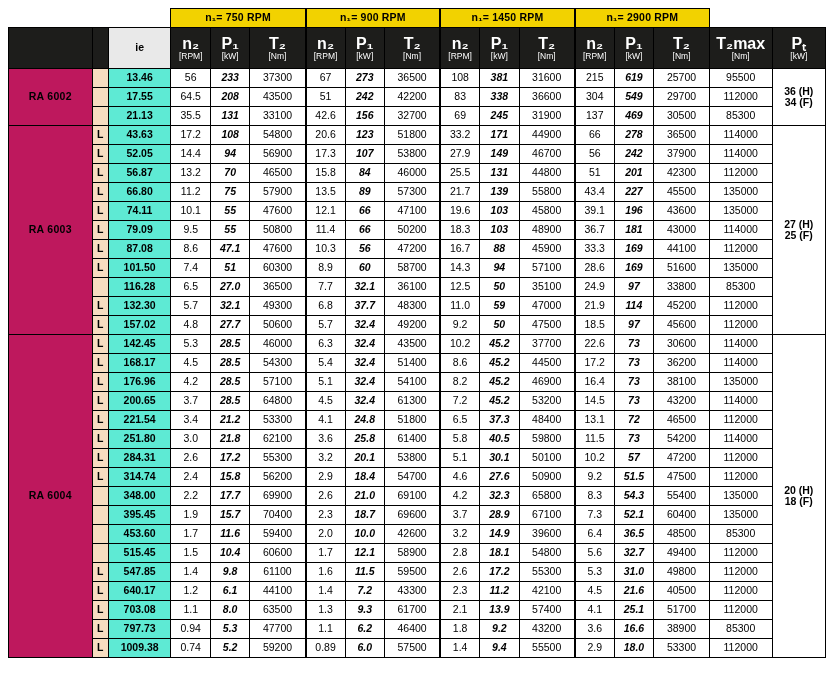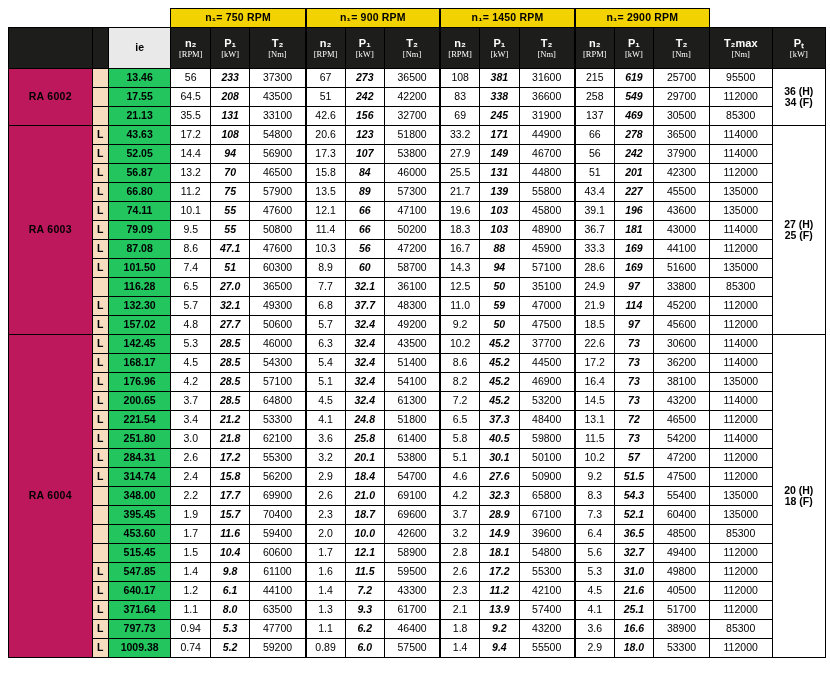--- a/index.html
+++ b/index.html
@@ -46,25 +46,24 @@
   .dark{
     background:#1d1d1b;
     color:#ffffff;
     font-weight:bold;
   }
   .dark .unit{
     display:block;
     font-size:8.5px;
     font-weight:normal;
     line-height:1.05;
-    font-family:Liberation Serif, serif;
   }
   .dark .sym{
     display:block;
-    font-size:11px;
+    font-size:16px;
     line-height:1.1;
   }
   .ie-head{
     background:#e9e9e9;
     color:#000;
     font-weight:bold;
     font-size:11px;
   }
 
   
@@ -74,21 +73,21 @@
     font-size:15px;
     letter-spacing:0.3px;
   }
   .lcol{
     background:#f7dcc0;
     font-weight:bold;
     font-size:9.5px;
     width:14px;
   }
   .iecol{
-    background:#22c55e;
+    background:#5eead4;
     font-weight:bold;
     font-size:10.5px;
     text-align:center;
   }
   .p1{ font-weight:bold; font-style:italic; }
   .n2{ }
   .t2{ }
   .t2max{ }
   .ptcol{
     font-weight:bold;
@@ -217,21 +216,21 @@
           <td class="iecol">17.55</td>
           <td class="n2">64.5</td>
           <td class="p1">208</td>
           <td class="t2 thickline">43500</td>
           <td class="n2">51</td>
           <td class="p1">242</td>
           <td class="t2 thickline">42200</td>
           <td class="n2">83</td>
           <td class="p1">338</td>
           <td class="t2 thickline">36600</td>
-          <td class="n2">258</td>
+          <td class="n2">304</td>
           <td class="p1">549</td>
           <td class="t2">29700</td>
           <td class="t2max">112000</td>
         </tr>
         <tr>
           <td class="lcol"></td>
           <td class="iecol">21.13</td>
           <td class="n2">35.5</td>
           <td class="p1">131</td>
           <td class="t2 thickline">33100</td>
@@ -670,21 +669,21 @@
           <td class="n2">2.3</td>
           <td class="p1">11.2</td>
           <td class="t2 thickline">42100</td>
           <td class="n2">4.5</td>
           <td class="p1">21.6</td>
           <td class="t2">40500</td>
           <td class="t2max">112000</td>
         </tr>
         <tr>
           <td class="lcol">L</td>
-          <td class="iecol">371.64</td>
+          <td class="iecol">703.08</td>
           <td class="n2">1.1</td>
           <td class="p1">8.0</td>
           <td class="t2 thickline">63500</td>
           <td class="n2">1.3</td>
           <td class="p1">9.3</td>
           <td class="t2 thickline">61700</td>
           <td class="n2">2.1</td>
           <td class="p1">13.9</td>
           <td class="t2 thickline">57400</td>
           <td class="n2">4.1</td>

